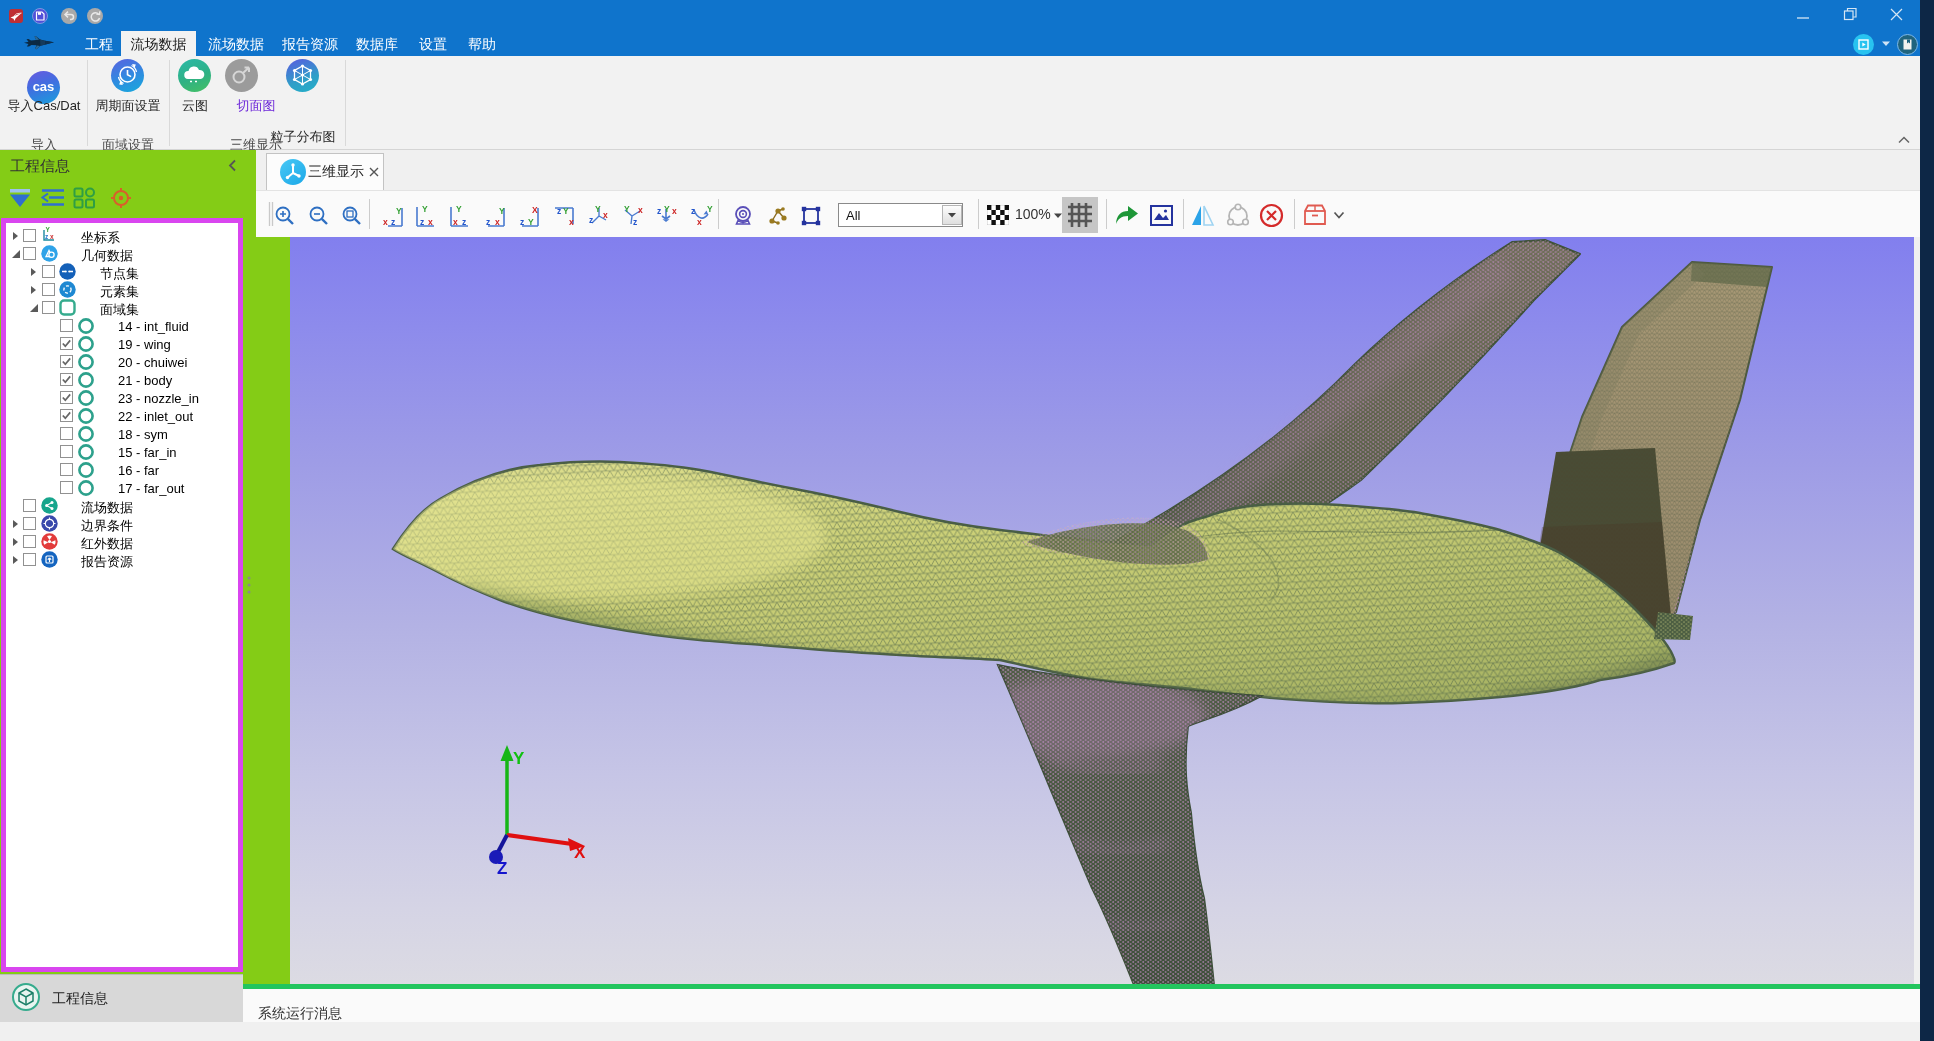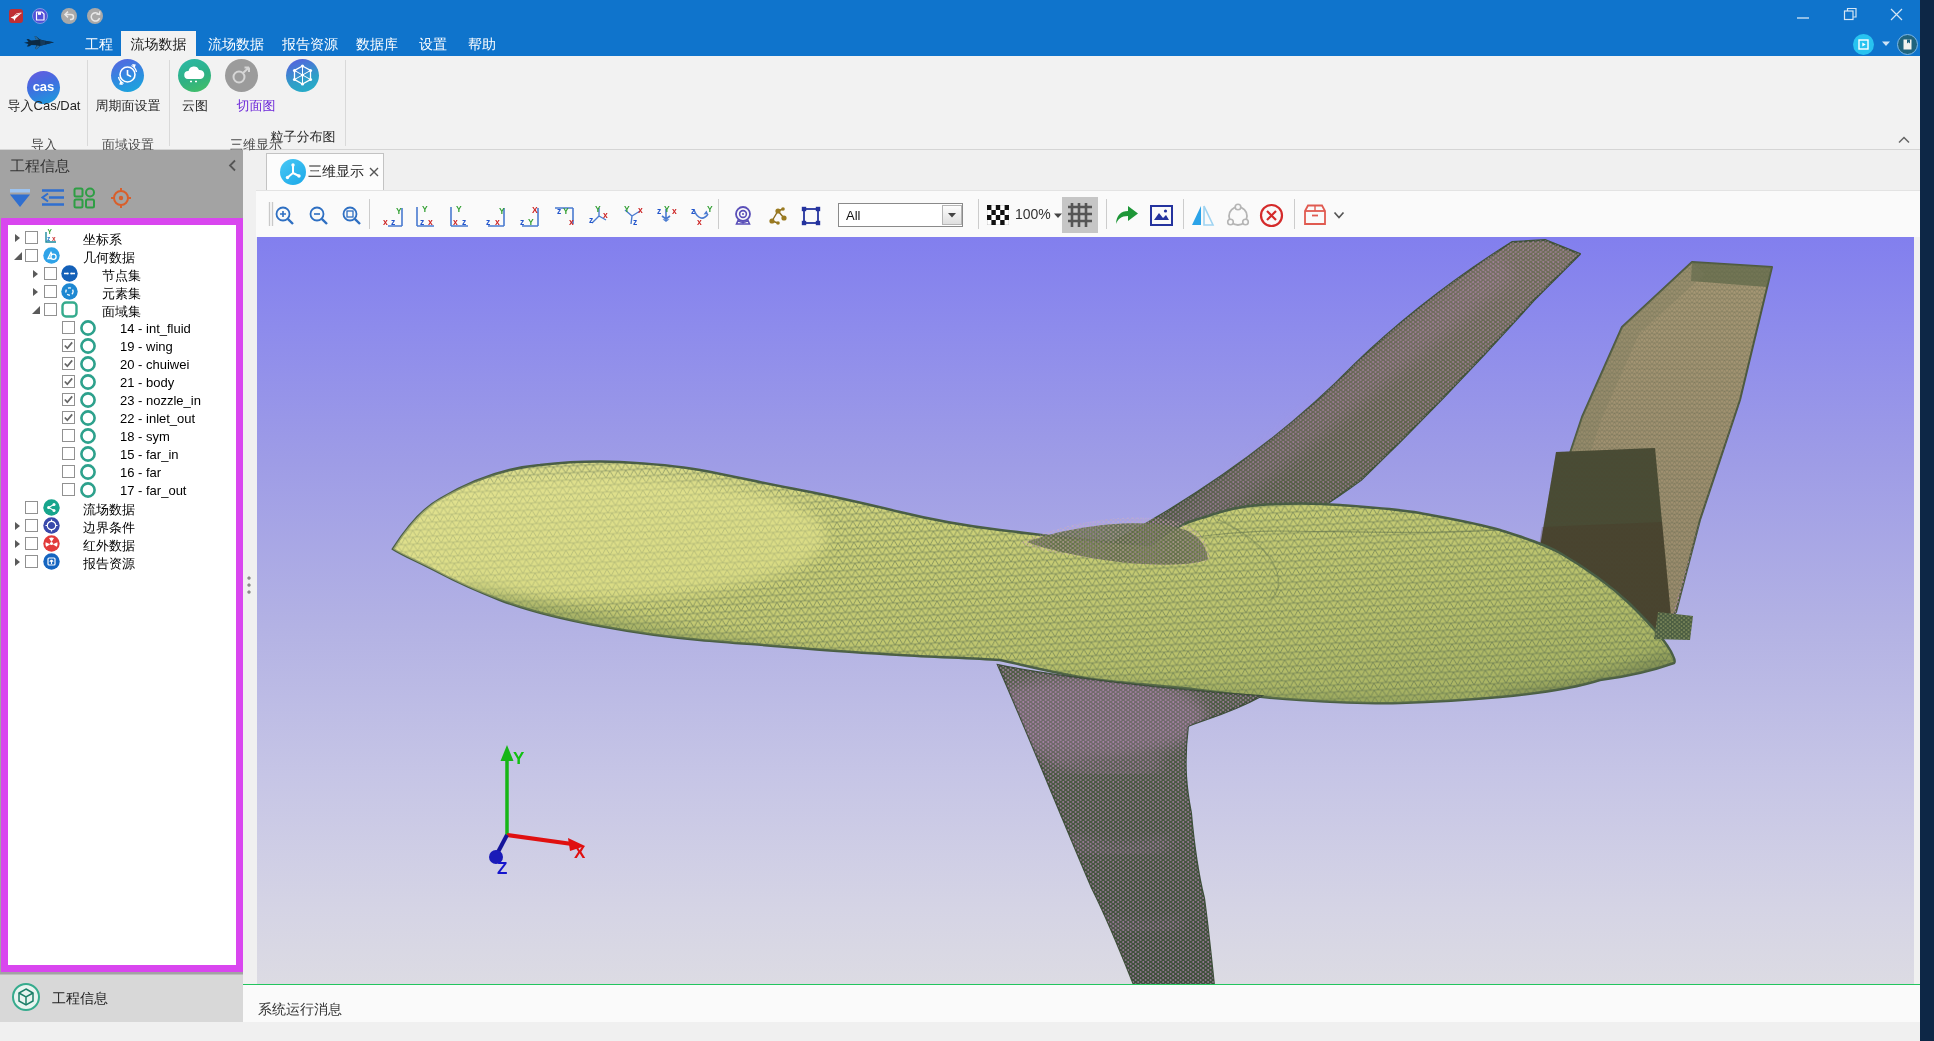--- a/index.html
+++ b/index.html
@@ -15,40 +15,40 @@
 .menuitem { position:absolute; top:36px; font-size:14px; color:#ffffff; }
 #activetab { position:absolute; left:121px; top:31px; width:75px; height:25px; background:#f2f2f2; }
 #activetab span { position:absolute; left:0; top:5px; width:75px; text-align:center; font-size:14px; color:#1a1a1a; }
 
 #ribbon { position:absolute; left:0; top:56px; width:1920px; height:94px; background:#f2f2f2; border-bottom:1px solid #d5d5d5; }
 .rcirc { width:33px; height:33px; border-radius:50%; margin:0 auto; position:relative; }
 .rlabel { position:absolute; top:41px; font-size:13px; color:#262626; width:200px; }
 .rgroup { position:absolute; top:80px; font-size:13px; color:#4a4a4a; text-align:center; }
 .rsep { position:absolute; top:4px; width:1px; height:86px; background:#d9d9d9; }
 
-#leftpanel { position:absolute; left:0; top:150px; width:243px; height:872px; background:#a3a3a3; }
+#leftpanel { position:absolute; left:0; top:150px; width:290px; height:872px; background:#84cc16; }
 #lp-title { position:absolute; left:10px; top:7px; font-size:15px; color:#333; }
-#treebox { position:absolute; left:1px; top:68px; width:242px; height:754px; background:#fff; border:7px solid #d946ef; }
+#treebox { position:absolute; left:1px; top:68px; width:242px; height:754px; background:#fff; border:5px solid #d946ef; }
 .trow { position:absolute; left:0; width:240px; height:18px; font-size:13px; color:#000; }
 .trow .txt { position:absolute; top:2px; }
 .cb { position:absolute; top:2px; width:13px; height:13px; background:#fff; border:1px solid #919191; }
 .arrow-c { position:absolute; top:5px; width:0; height:0; border-left:5px solid #5a5a5a; border-top:4px solid transparent; border-bottom:4px solid transparent; }
 .arrow-e { position:absolute; top:5px; width:0; height:0; border-bottom:8px solid #5a5a5a; border-left:8px solid transparent; }
 #lp-bottom { position:absolute; left:0; top:824px; width:243px; height:48px; background:#d8d8d8; border-top:1px solid #bdbdbd; }
 #lp-bottom span { position:absolute; left:52px; top:15px; font-size:14px; color:#222; }
 
 #tabbar { position:absolute; left:256px; top:150px; width:1664px; height:40px; background:#f0f0f0; }
 #vtab { position:absolute; left:10px; top:3px; width:118px; height:37px; background:#fcfcfc; border:1px solid #c3c3c3; border-bottom:none; }
 #toolbar { position:absolute; left:256px; top:190px; width:1664px; height:47px; background:#fafafa; border-top:1px solid #e3e3e3; }
 .tsep { position:absolute; top:8px; width:1px; height:30px; background:#cccccc; }
 
 #viewport { position:absolute; left:257px; top:237px; width:1657px; height:747px;
   background:linear-gradient(to bottom,#827fee 0%, #8d8bec 12%, #9e9ce6 30%, #b3b2e4 52%, #c6c5e6 72%, #d5d4e5 90%, #dcdbe3 100%); }
 
-#msgbar { position:absolute; left:243px; top:984px; width:1677px; height:38px; background:#fafafa; border-top:1px solid #22c55e; }
+#msgbar { position:absolute; left:243px; top:984px; width:1677px; height:38px; background:#fafafa; border-top:5px solid #22c55e; }
 #msgbar span { position:absolute; left:15px; top:16px; font-size:14px; color:#333; }
 #statusbar { position:absolute; left:0; top:1022px; width:1920px; height:19px; background:#f0f0f0; border-top:1px solid #c9c9c9; font-size:13px; color:#222; }
 </style>
 </head>
 <body>
 <div id="app">
 
   <div id="titlebar">
     <div id="qat">
       <div class="abs" style="left:9px; top:9px; width:14px; height:14px; border-radius:3px; background:#bf2f34;">

